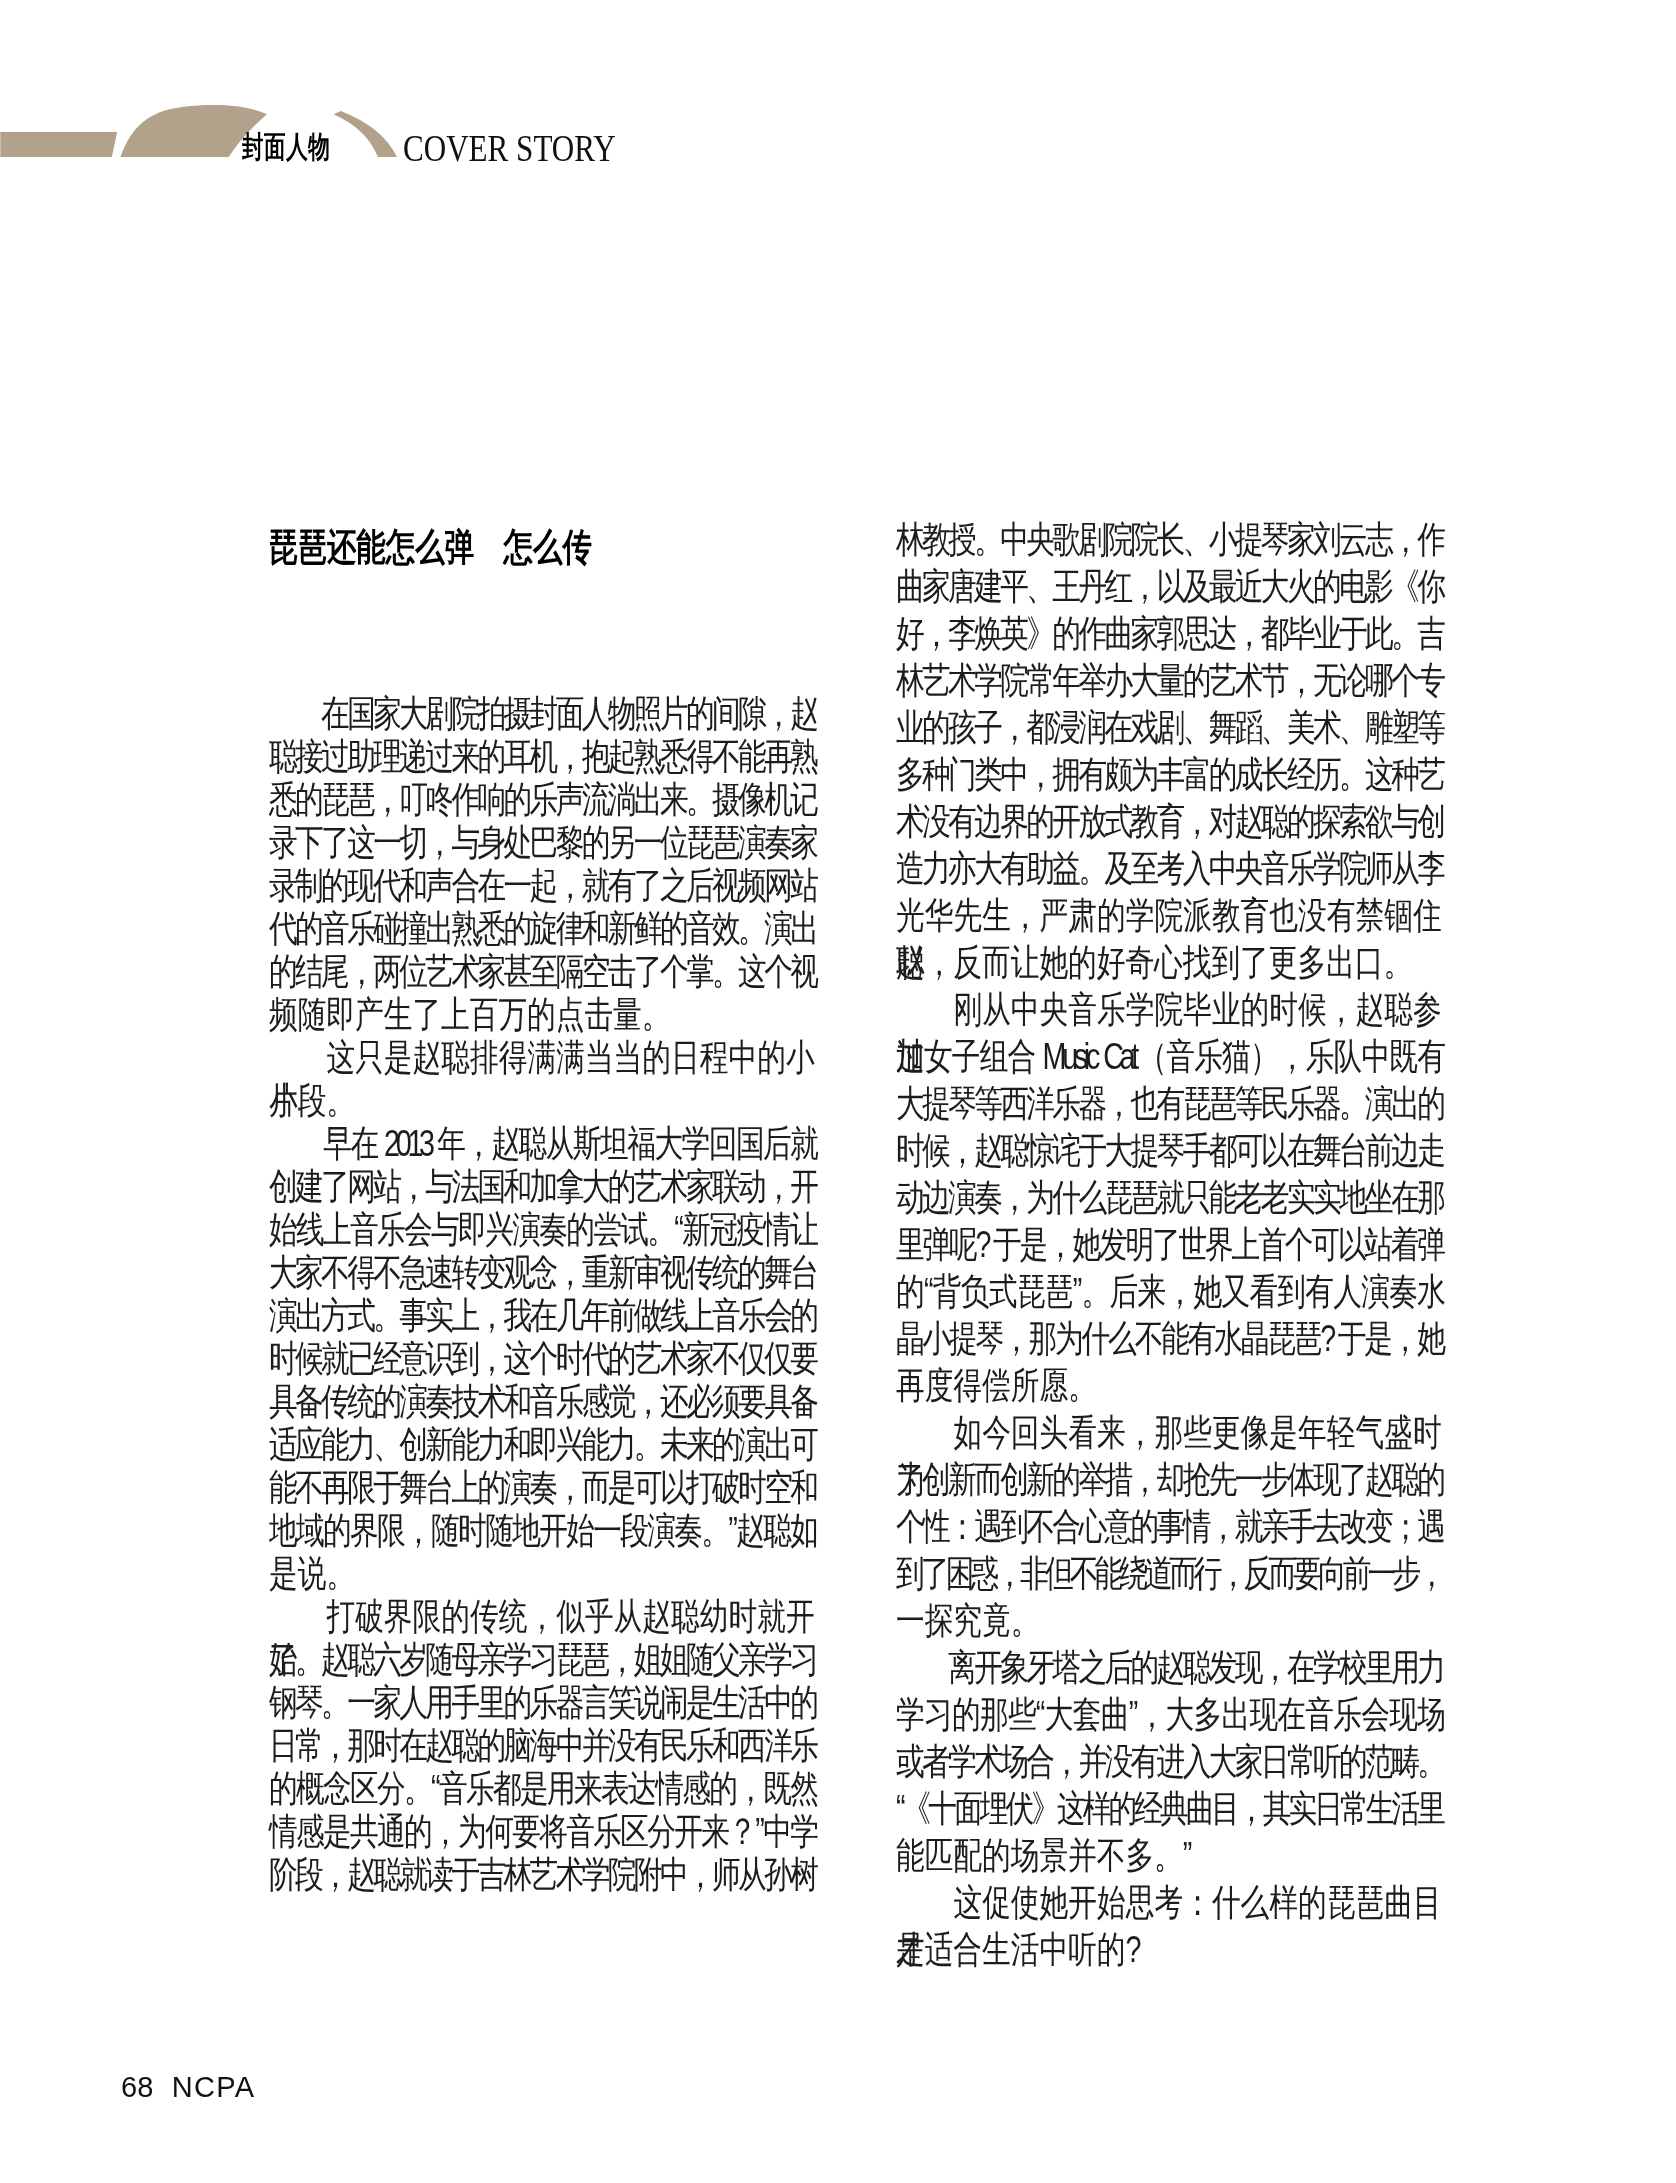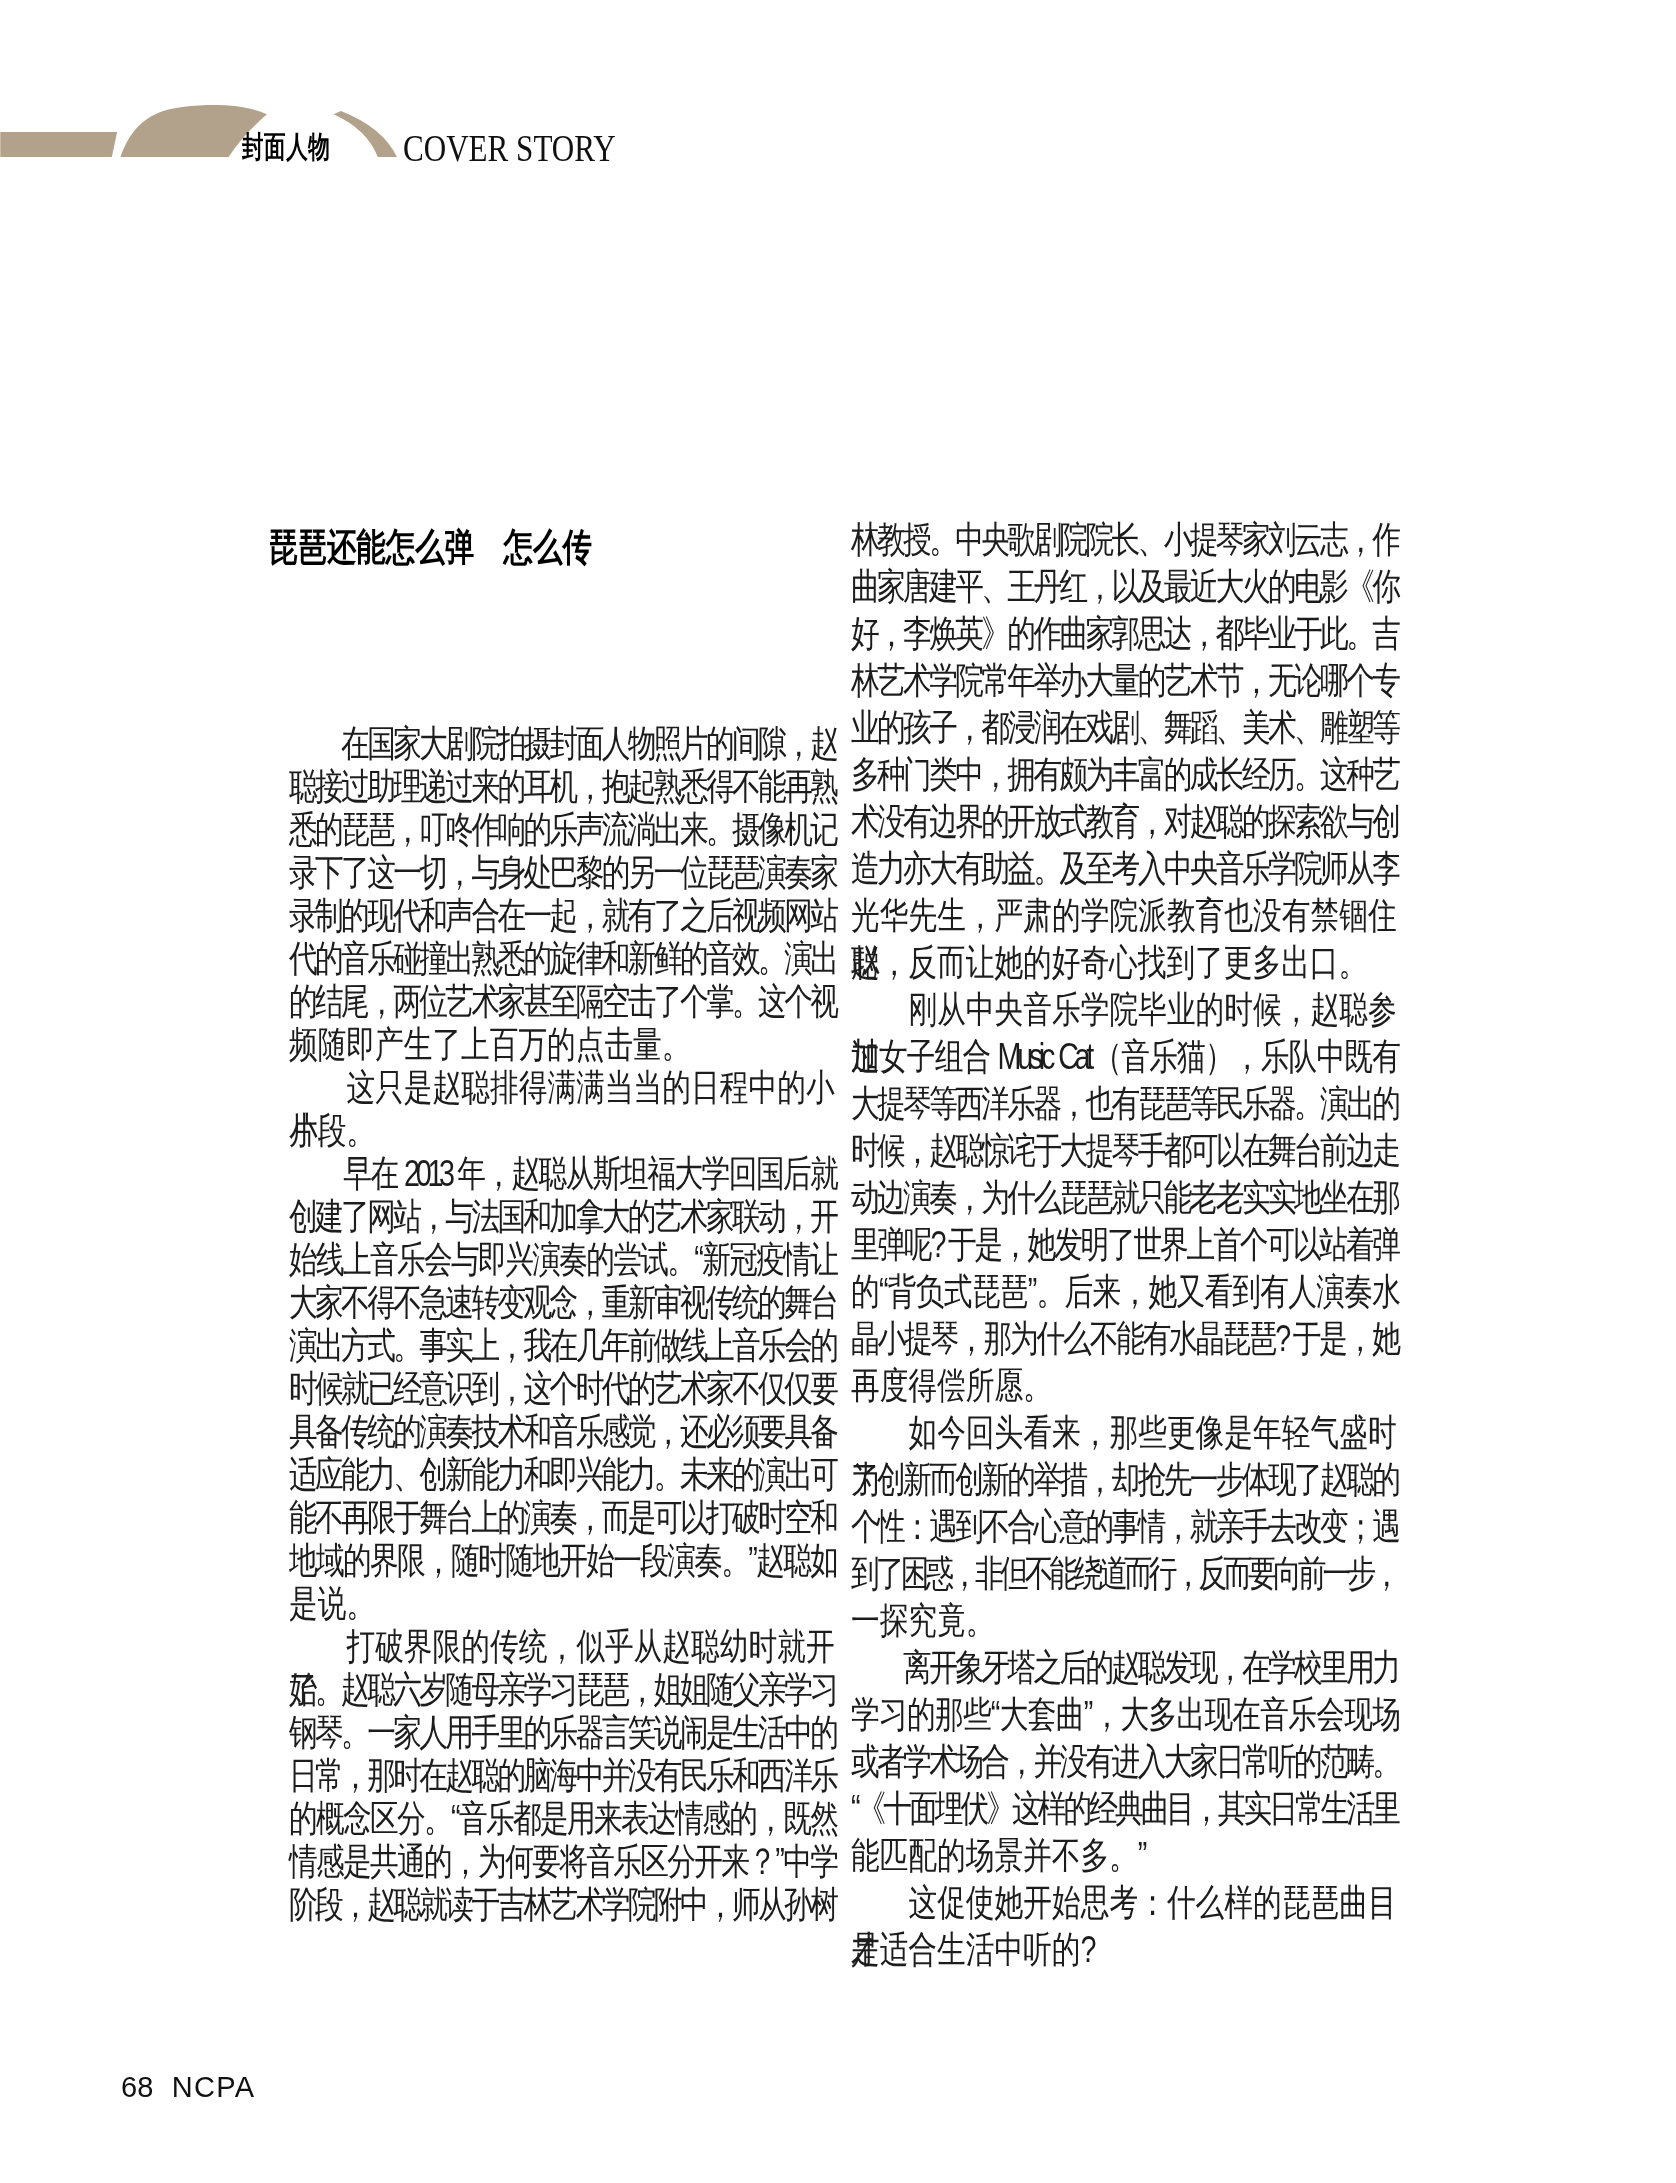--- a/index.html
+++ b/index.html
@@ -58,22 +58,22 @@
     white-space: nowrap;
     transform: scaleX(0.775);
     transform-origin: 0 0;
   }
 
   .col {
     position: absolute;
     width: 546px;
     color: var(--ink);
   }
-  .col-left  { left: 269px;  top: 722px; margin-left: 20px; --pitch: 43px;   }
-  .col-right { left: 851px; top: 516px;  --pitch: 47px; }
+  .col-left  { left: 269px;  top: 692px; --pitch: 43px;   }
+  .col-right { left: 896px; top: 516px;  --pitch: 47px; }
 
   .tline { height: var(--pitch); }
   .tline > span {
     display: block;
     width: 704px;
     font-size: 37px;
     line-height: var(--pitch);
     transform: scaleX(0.775);
     transform-origin: 0 0;
     white-space: nowrap;

